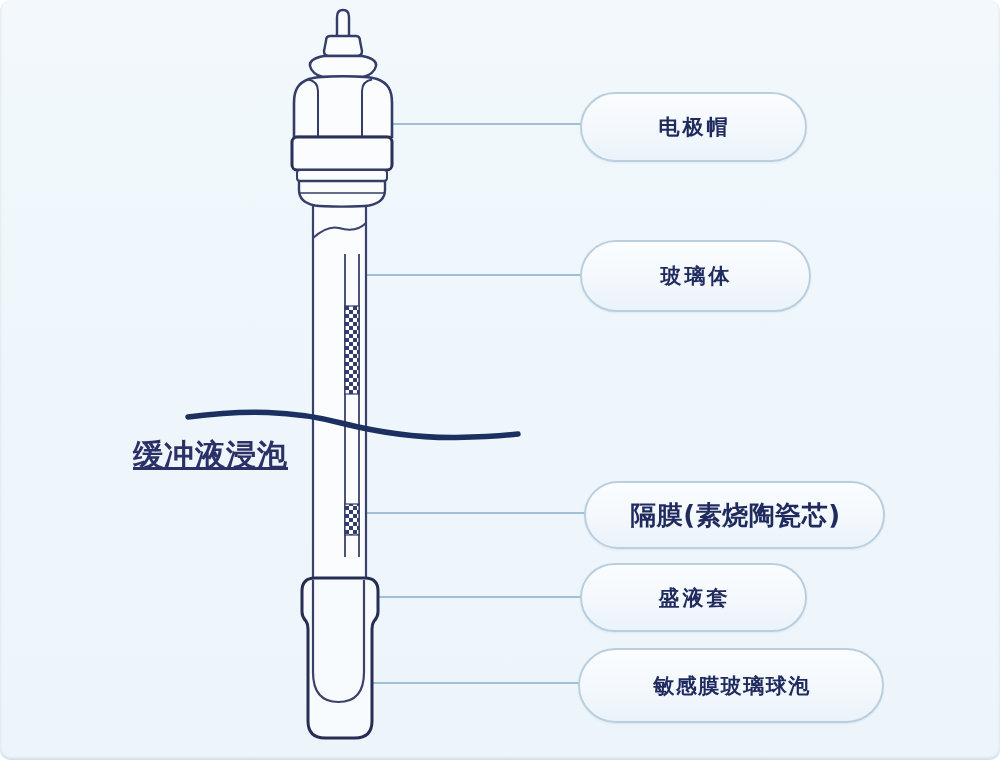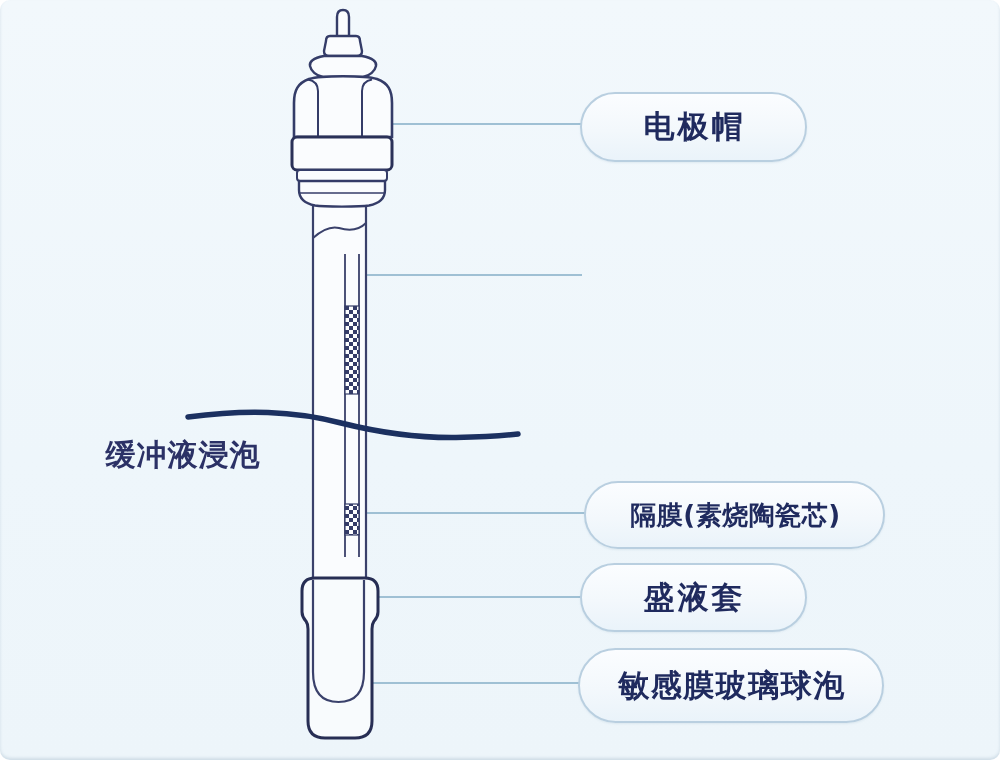--- a/index.html
+++ b/index.html
@@ -13,33 +13,33 @@
     box-shadow:inset 0 -2px 3px rgba(120,150,175,.25);
   }
   svg.diagram{position:absolute;left:0;top:0;}
   .pill{
     position:absolute;
     display:flex;align-items:center;justify-content:center;
     border:2px solid #b9cfe0;
     border-radius:999px;
     background:linear-gradient(180deg,#fbfdff 0%,#f3f8fc 55%,#eaf3fa 100%);
     color:#1f2a5e;
-    font-size:31px;font-weight:600;letter-spacing:3px;
+    font-size:21px;font-weight:600;letter-spacing:3px;
     box-shadow:0 1px 2px rgba(140,170,195,.18);
     white-space:nowrap;
   }
   .pill.wide{letter-spacing:0.5px;font-size:26px;}
   .pill span{transform:translateX(1px);}
   .annotation{
     position:absolute;
     left:78px;top:435px;width:210px;
-    text-align:center;
+    text-align:right;
     color:#2b3166;
     font-size:30px;font-weight:600;
-    line-height:40px;letter-spacing:1px;
+    line-height:40px;letter-spacing:1px;text-decoration:underline;
   }
 </style>
 </head>
 <body>
 
 <div class="canvas">
 
   <svg class="diagram" width="1000" height="760" viewBox="0 0 1000 760">
     <defs>
       <pattern id="checker" x="345" y="306" width="8" height="8" patternUnits="userSpaceOnUse">
@@ -98,20 +98,23 @@
 
     <path d="M313,580 V672 C313,694 323,702 338.5,702 C354,702 364,694 364,672 V580" fill="none" stroke="#3a416b" stroke-width="2.2"></path>
 
     <path d="M188,417 C245,409.5 293,410.5 341,423 C381,433 416,438 456,437.5 C479,437 501,436 518,434" fill="none" stroke="#1b3060" stroke-width="5.5" stroke-linecap="round"></path>
   </svg>
 
   <div class="pill" style="left:580px;top:92px;width:223px;height:66px;">
     <span>电极帽</span>
   </div>
 
+  <div class="pill" style="left:580px;top:240px;width:227px;height:68px;">
+    <span>玻璃体</span>
+  </div>
 
   <div class="pill" style="left:580px;top:563px;width:223px;height:65px;">
     <span>盛液套</span>
   </div>
 
   <div class="pill wide" style="left:584px;top:481px;width:297px;height:64px;">
     <span>隔膜(素烧陶瓷芯)</span>
   </div>
 
   <div class="pill" style="left:578px;top:648px;width:302px;height:71px;letter-spacing:1.5px;align-items:center;">

